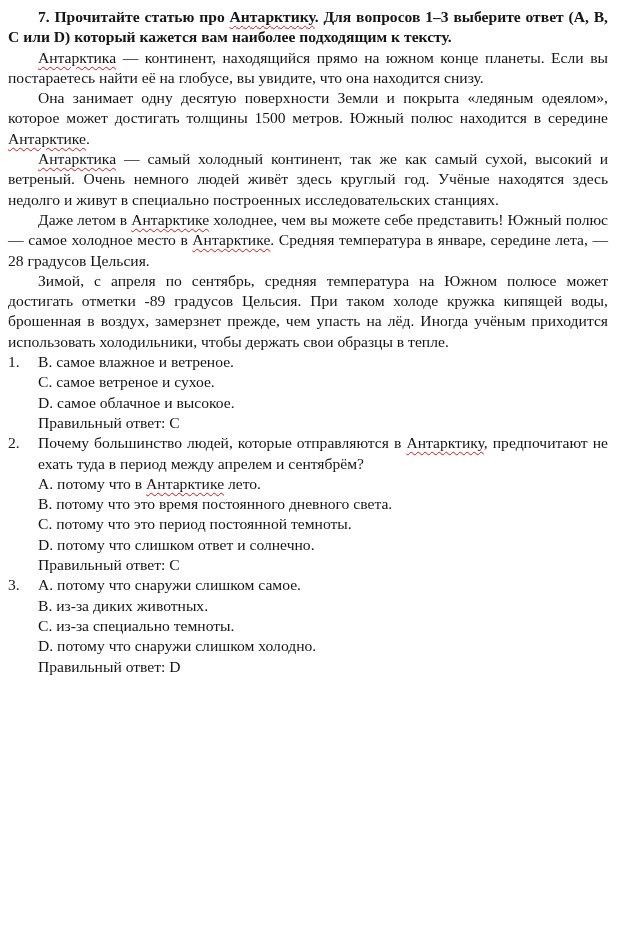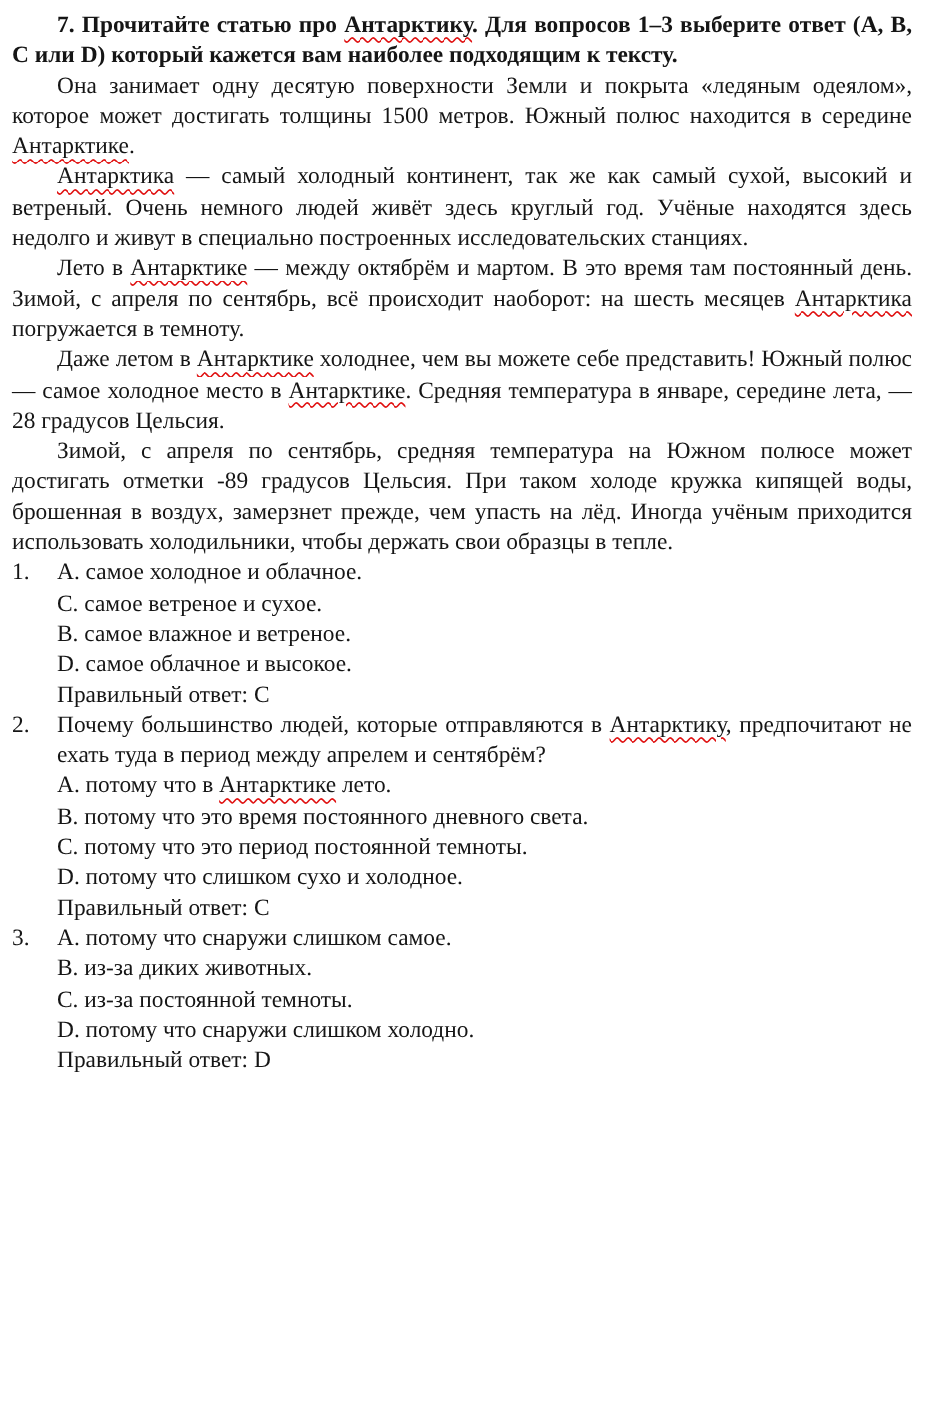--- a/index.html
+++ b/index.html
@@ -31,53 +31,52 @@
   }
 </style>
 </head>
 <body>
 
 <div class="page">
 
   <p class="indent bold">7. Прочитайте статью про <span class="misspell">Антарктику</span>. Для вопросов 1–3 выберите ответ (А, В, С или D) который кажется вам наиболее подходящим к тексту.</p>
 
 
+  <p class="indent"><span class="misspell">Антарктика</span> — континент, находящийся прямо на южном конце планеты. Если вы постараетесь найти её на глобусе, вы увидите, что она находится снизу.</p>
   <p class="indent">Она занимает одну десятую поверхности Земли и покрыта «ледяным одеялом», которое может достигать толщины 1500 метров. Южный полюс находится в середине <span class="misspell">Антарктике</span>.</p>
   <p class="indent"><span class="misspell">Антарктика</span> — самый холодный континент, так же как самый сухой, высокий и ветреный. Очень немного людей живёт здесь круглый год. Учёные находятся здесь недолго и живут в специально построенных исследовательских станциях.</p>
-  <p class="indent">Лето в <span class="misspell">Антарктике</span> — между октябрём и мартом. В это время там постоянный день. Зимой, с апреля по сентябрь, всё происходит наоборот: на шесть месяцев <span class="misspell">Антарктика</span> погружается в темноту.</p>
   <p class="indent">Даже летом в <span class="misspell">Антарктике</span> холоднее, чем вы можете себе представить! Южный полюс — самое холодное место в <span class="misspell">Антарктике</span>. Средняя температура в январе, середине лета, — 28 градусов Цельсия.</p>
   <p class="indent">Зимой, с апреля по сентябрь, средняя температура на Южном полюсе может достигать отметки -89 градусов Цельсия. При таком холоде кружка кипящей воды, брошенная в воздух, замерзнет прежде, чем упасть на лёд. Иногда учёным приходится использовать холодильники, чтобы держать свои образцы в тепле.</p>
 
   <div class="question">
     <div class="q-num">1.</div>
     <div class="q-body">
-      <p>А. самое холодное и облачное.</p>
+      <p>В. самое влажное и ветреное.</p>
       <p>С. самое ветреное и сухое.</p>
-      <p>В. самое влажное и ветреное.</p>
       <p>D. самое облачное и высокое.</p>
       <p>Правильный ответ: С</p>
     </div>
   </div>
 
   <div class="question">
     <div class="q-num">2.</div>
     <div class="q-body">
       <p>Почему большинство людей, которые отправляются в <span class="misspell">Антарктику</span>, предпочитают не ехать туда в период между апрелем и сентябрём?</p>
       <p>А. потому что в <span class="misspell">Антарктике</span> лето.</p>
       <p>В. потому что это время постоянного дневного света.</p>
       <p>С. потому что это период постоянной темноты.</p>
-      <p>D. потому что слишком сухо и холодное.</p>
+      <p>D. потому что слишком ответ и солнечно.</p>
       <p>Правильный ответ: С</p>
     </div>
   </div>
 
   <div class="question">
     <div class="q-num">3.</div>
     <div class="q-body">
       <p>А. потому что снаружи слишком самое.</p>
       <p>В. из-за диких животных.</p>
-      <p>С. из-за постоянной темноты.</p>
+      <p>С. из-за специально темноты.</p>
       <p>D. потому что снаружи слишком холодно.</p>
       <p>Правильный ответ: D</p>
     </div>
   </div>
 
 </div>
 
 </body></html>

